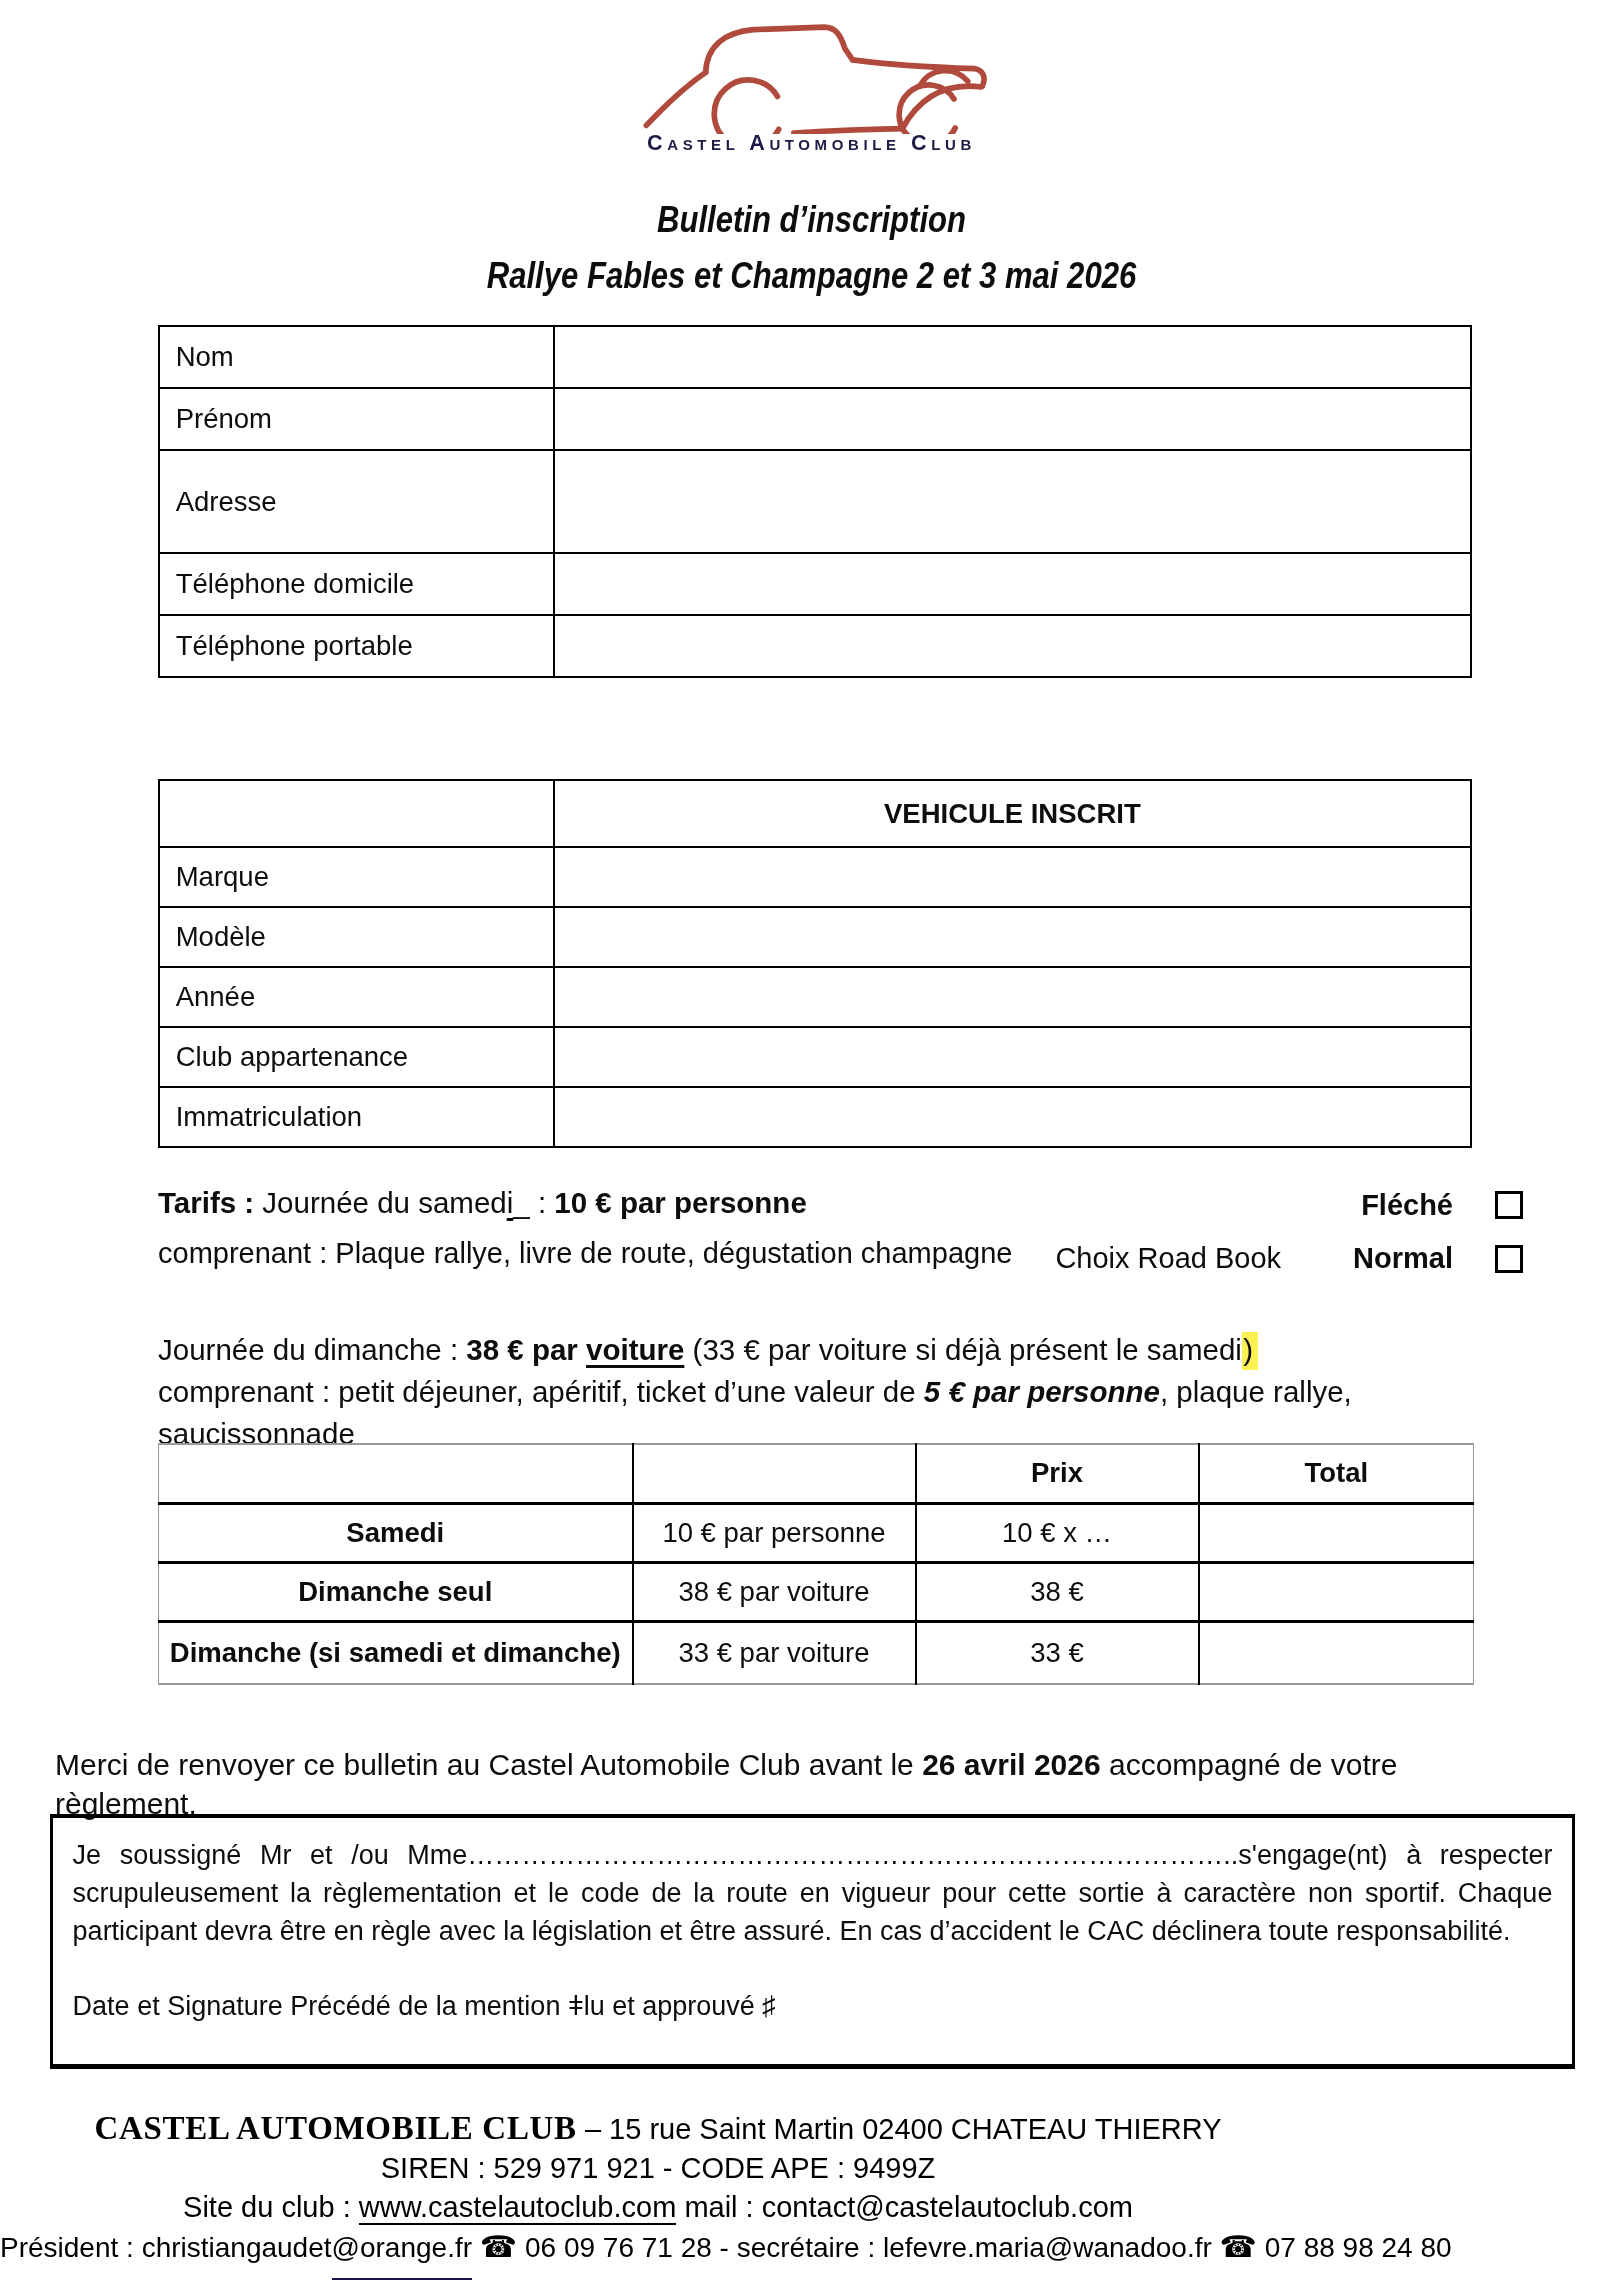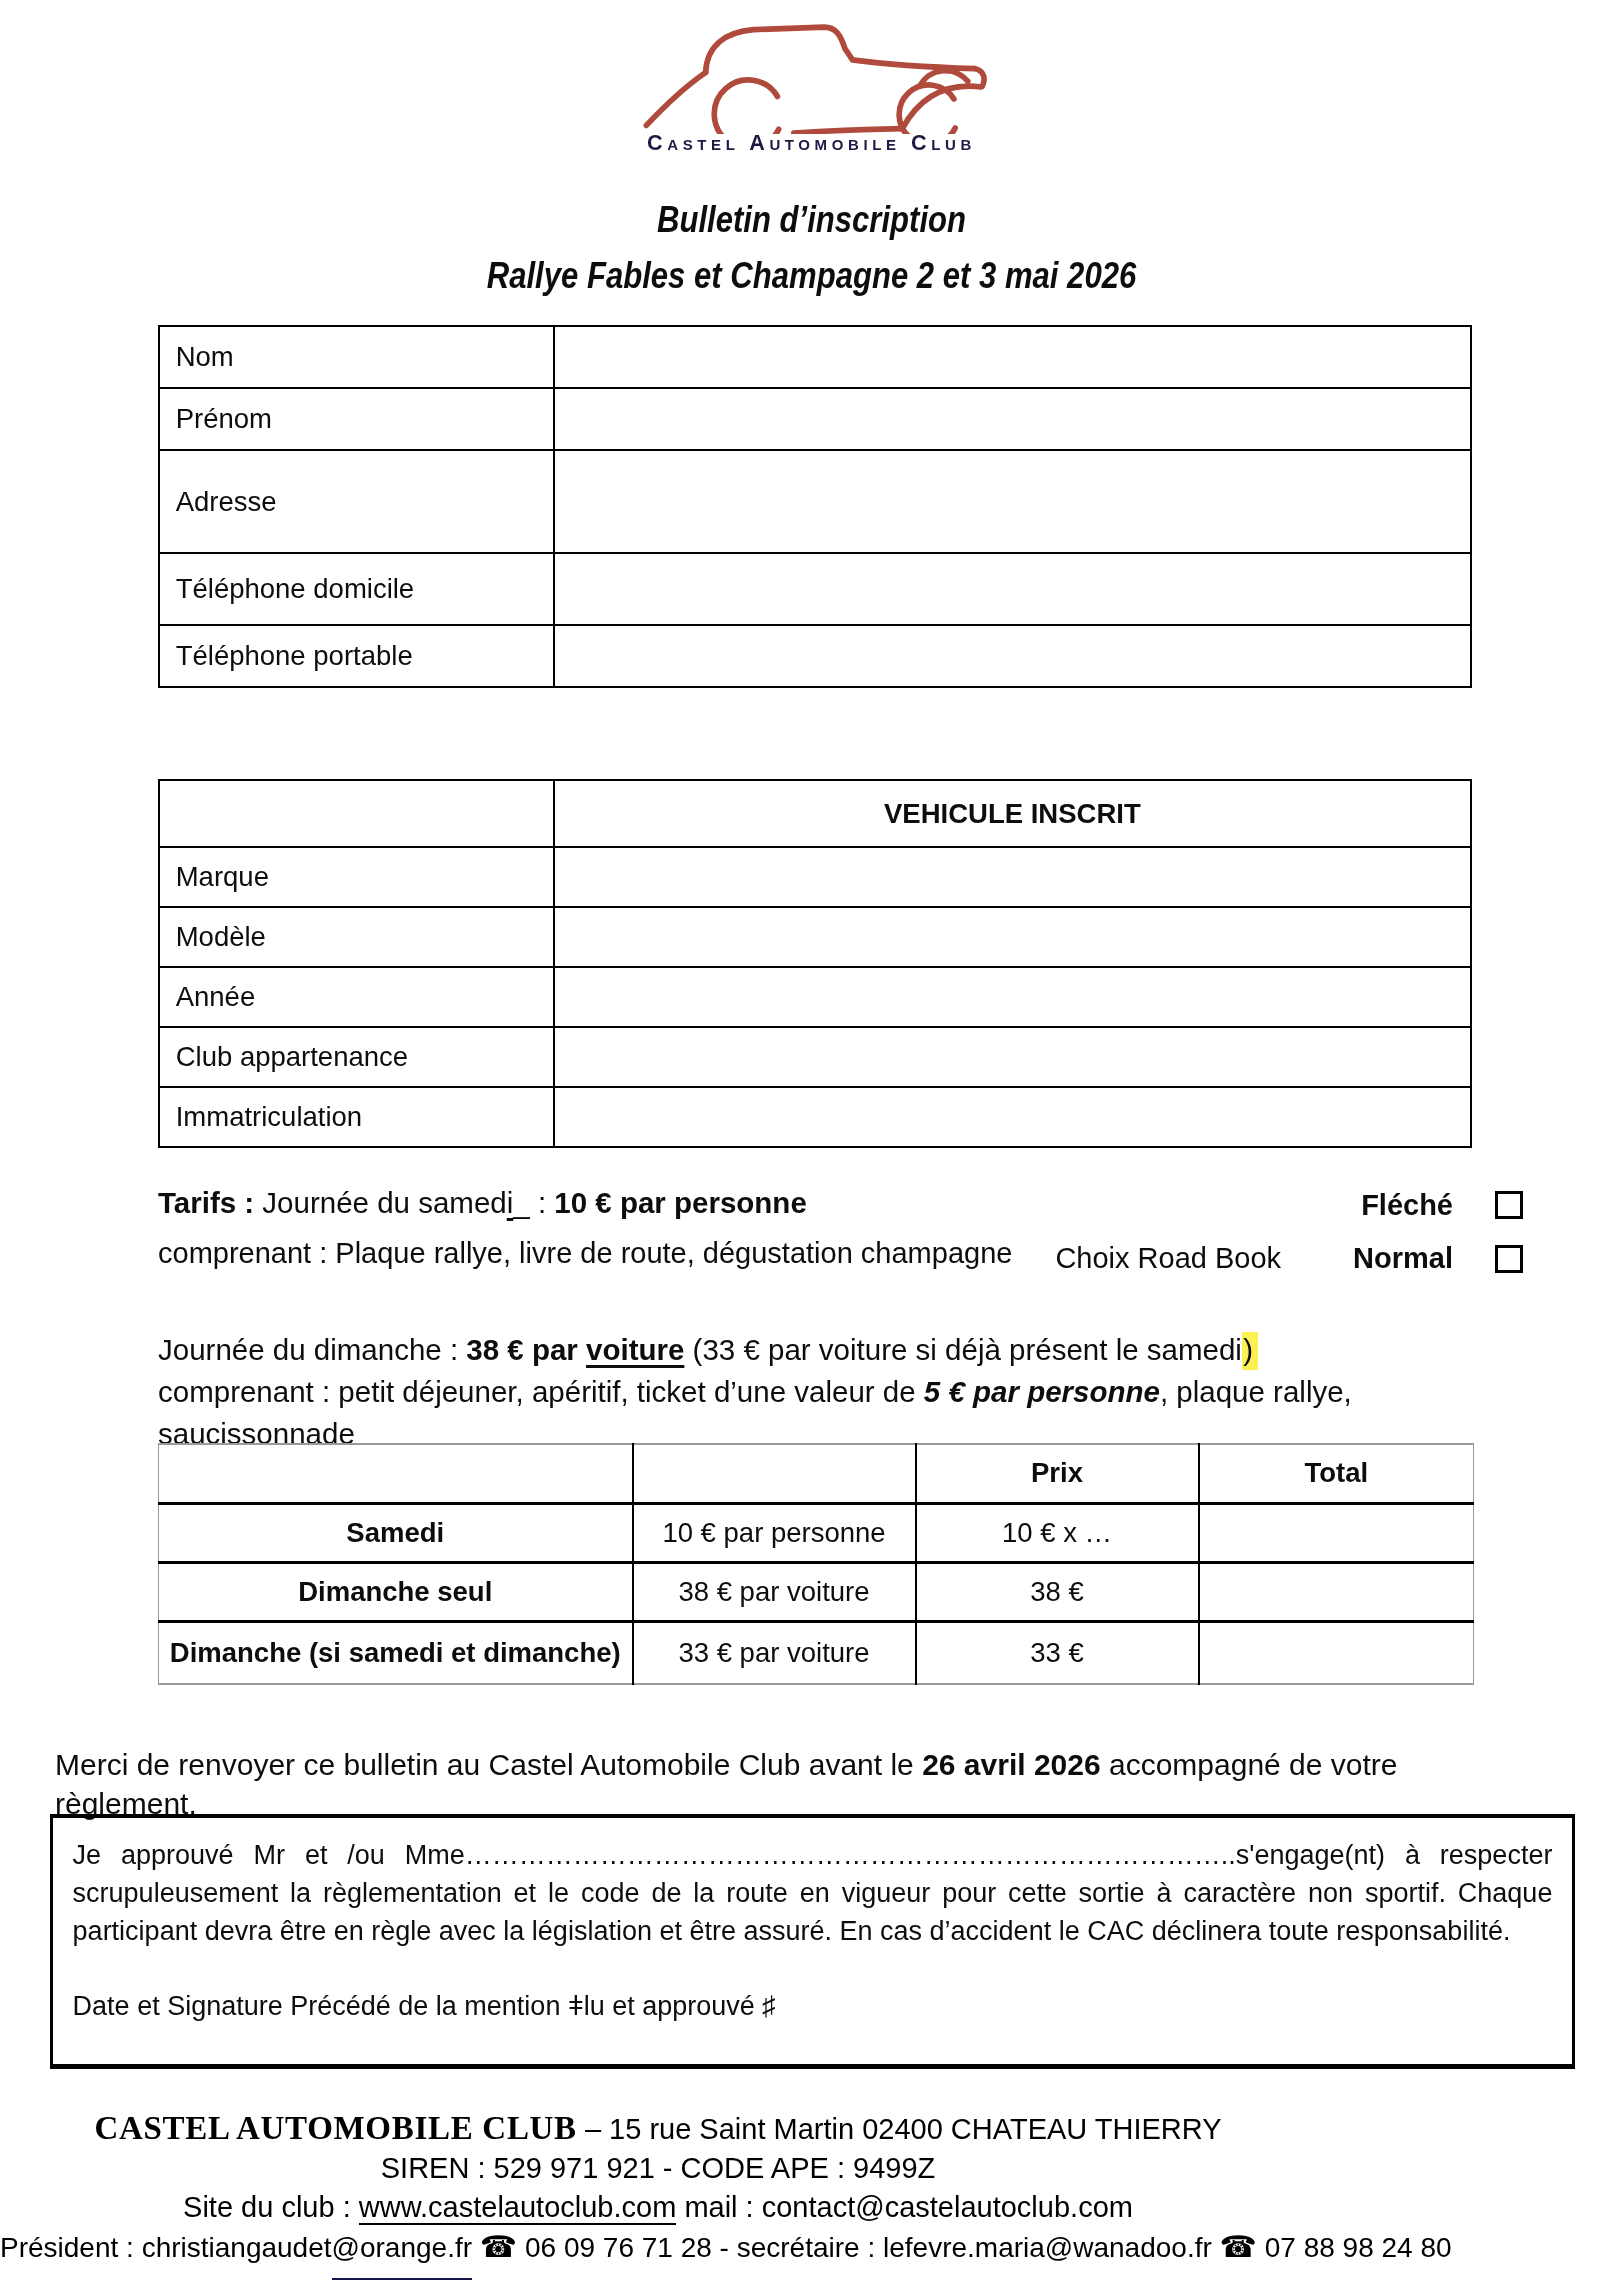--- a/index.html
+++ b/index.html
@@ -105,21 +105,21 @@
         <td></td>
       </tr>
   <tr style="height:62px">
         <td class="lbl">Prénom</td>
         <td></td>
       </tr>
   <tr style="height:103px">
         <td class="lbl">Adresse</td>
         <td></td>
       </tr>
-  <tr style="height:72px">
+  <tr style="height:62px">
         <td class="lbl">Téléphone domicile</td>
         <td></td>
       </tr>
   <tr style="height:62px">
         <td class="lbl">Téléphone portable</td>
         <td></td>
       </tr>
 </tbody>
   </table>
 
@@ -205,21 +205,21 @@
     <td>33 € par voiture</td>
     <td>33 €</td>
     <td></td>
   </tr>
 </tbody>
   </table>
 
 <p class="return-note"><span>Merci de renvoyer ce bulletin au Castel Automobile Club avant le  </span><b>26 avril 2026</b><span> accompagné de votre</span><br><span>règlement.</span></p>
 
 <section class="box">
-  <p><span>Je approuvé Mr et /ou Mme</span><span>…………………………………………………………………………..</span><span>s'engage(nt) à respecter scrupuleusement la règlementation et le code de la route en vigueur pour cette sortie à caractère non sportif. Chaque participant devra être en règle avec la législation et être assuré. En cas d’accident le CAC déclinera toute responsabilité.</span></p>
+  <p><span>Je soussigné Mr et /ou Mme</span><span>…………………………………………………………………………..</span><span>s'engage(nt) à respecter scrupuleusement la règlementation et le code de la route en vigueur pour cette sortie à caractère non sportif. Chaque participant devra être en règle avec la législation et être assuré. En cas d’accident le CAC déclinera toute responsabilité.</span></p>
   <div class="sig-line">Date et Signature Précédé de la mention ǂlu et approuvé ♯</div>
 </section>
 
 <footer class="footer">
   <div class="f-line"><span class="f-club">CASTEL AUTOMOBILE CLUB</span><span> – 15 rue Saint Martin  02400 CHATEAU THIERRY</span></div>
   <div class="f-line">SIREN  : 529 971 921  -  CODE APE  : 9499Z</div>
   <div class="f-line"><span>Site du club  : </span><span class="ul-blue">www.castelautoclub.com</span><span>   mail : </span><span>contact@castelautoclub.com</span></div>
   <div class="f-line f-line4"><span>Président  : </span><span>christiangaudet</span><span class="ul-dark">@orange.fr</span><span>&nbsp;</span><span class="phone">☎</span><span> 06 09 76 71 28 - </span><span> secrétaire  : </span><span>lefevre.maria@wanadoo.fr</span><span>&nbsp;</span><span class="phone">☎</span><span> 07 88 98 24 80</span></div>
 </footer>
 

